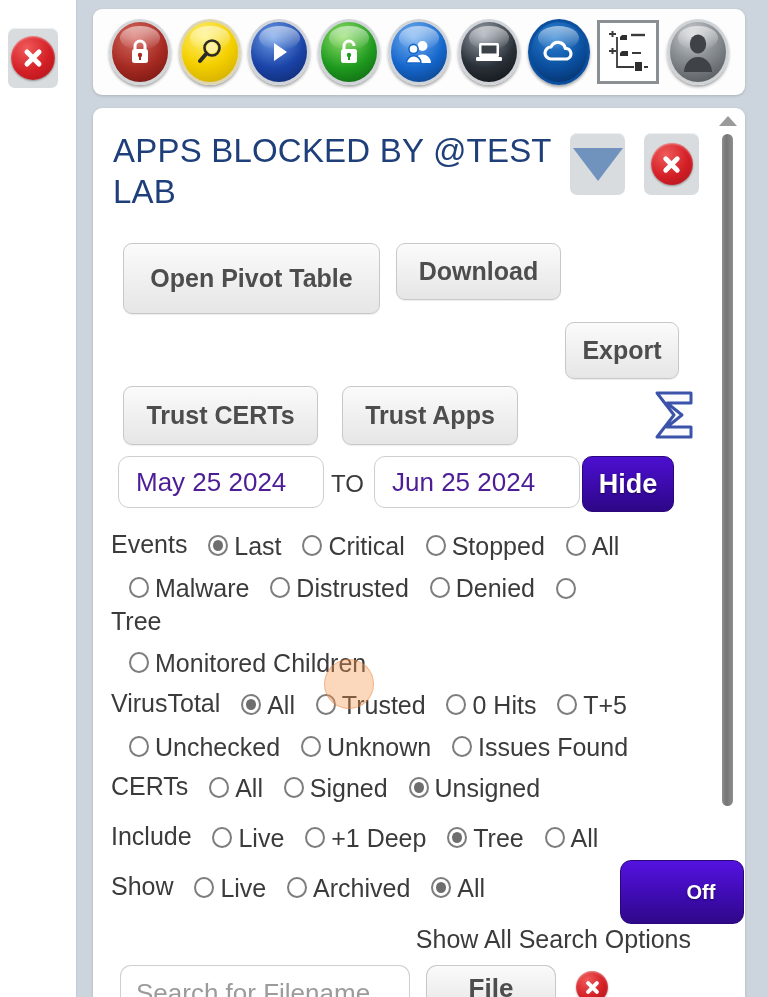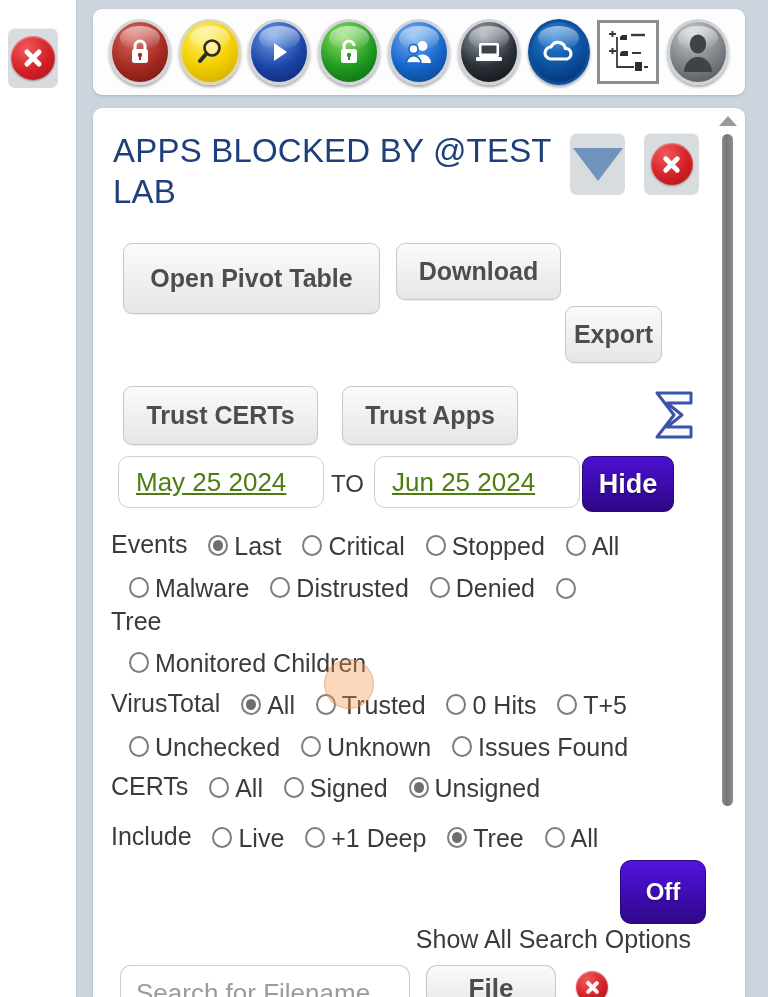--- a/index.html
+++ b/index.html
@@ -99,49 +99,49 @@
     position:absolute;
     background:linear-gradient(to bottom,#fbfbfb,#efefef 55%,#e6e6e6);
     border:1px solid #c8c8c8;border-radius:9px;
     color:#4d4d4d;font-weight:bold;
     display:flex;align-items:center;justify-content:center;
     box-shadow:0 1px 1px rgba(0,0,0,.07);
     box-sizing:border-box;
   }
   #btn-open-pivot{left:30px;top:135px;width:257px;height:71px;font-size:25px;}
   #btn-download{left:303px;top:135px;width:165px;height:57px;font-size:25px;}
-  #btn-export{left:472px;top:198px;width:97px;height:57px;font-size:25px;}
+  #btn-export{left:472px;top:214px;width:114px;height:57px;font-size:25px;}
   #btn-trust-certs{left:30px;top:278px;width:195px;height:59px;font-size:25px;}
   #btn-trust-apps{left:249px;top:278px;width:176px;height:59px;font-size:25px;}
 
   #sigma-icon{position:absolute;left:553px;top:281px;width:55px;height:52px;
      display:flex;align-items:center;justify-content:center;}
 
   
   .dateinput{
     position:absolute;top:348px;height:52px;
     background:#fff;border:1px solid #cfcfcf;border-radius:11px;
     display:flex;align-items:center;padding-left:17px;
-    font-size:26px;color:#4d7c0f;box-sizing:border-box;text-decoration:underline;
+    font-size:26px;color:#4c1d95;box-sizing:border-box;
   }
   #date-from{left:25px;width:206px;}
   #date-to{left:281px;width:206px;}
   #date-sep{position:absolute;left:238px;top:362px;font-size:24px;color:#3a3a3a;}
   #btn-hide{position:absolute;left:489px;top:348px;width:90px;height:54px;border-radius:10px;
      background:linear-gradient(to bottom,#4b0fd0,#3a0aa6 60%,#2d0785);
      border:1px solid #2a067a;
      color:#fff;font-size:27px;font-weight:bold;
      display:flex;align-items:center;justify-content:center;
      text-shadow:0 1px 2px rgba(0,0,0,.5);}
   #btn-off{position:absolute;left:527px;top:752px;width:84px;height:62px;border-radius:11px;
      background:linear-gradient(to bottom,#5412e0,#3d0bae 60%,#2f0888);
      border:1px solid #2a067a;
-     color:#fff;font-size:24px;font-weight:bold;
+     color:#fff;font-size:20px;font-weight:bold;
      display:flex;align-items:center;justify-content:center;
-     text-shadow:0 1px 2px rgba(0,0,0,.5);}
+     text-shadow:0 1px 2px rgba(0,0,0,.5);padding-left:38px;}
 
   
   .rrow{position:absolute;left:18px;width:600px;
      font-size:25px;color:#3b3b3b;line-height:42px;}
   .rlabel{display:inline-block;vertical-align:middle;}
   .ropt{display:inline-block;vertical-align:middle;white-space:nowrap;}
   .radio{display:inline-block;vertical-align:middle;
      width:20px;height:21px;border:2px solid #7d7d7d;border-radius:50%;
      background:#fff;box-sizing:border-box;position:relative;margin-right:6px;}
   .radio.on::after{content:"";position:absolute;left:3px;top:3px;width:10px;height:11px;
@@ -370,20 +370,26 @@
     </div>
 
     <div class="rrow" id="row-include">
       <span class="rlabel">Include</span>&nbsp;&nbsp;
       <span class="ropt"><span class="radio"></span><span class="rtext">Live</span></span>&nbsp;&nbsp;
       <span class="ropt"><span class="radio"></span><span class="rtext">+1 Deep</span></span>&nbsp;&nbsp;
       <span class="ropt"><span class="radio on"></span><span class="rtext">Tree</span></span>&nbsp;&nbsp;
       <span class="ropt"><span class="radio"></span><span class="rtext">All</span></span>
     </div>
 
+    <div class="rrow" id="row-show">
+      <span class="rlabel">Show</span>&nbsp;&nbsp;
+      <span class="ropt"><span class="radio"></span><span class="rtext">Live</span></span>&nbsp;&nbsp;
+      <span class="ropt"><span class="radio"></span><span class="rtext">Archived</span></span>&nbsp;&nbsp;
+      <span class="ropt"><span class="radio on"></span><span class="rtext">All</span></span>
+    </div>
 
     <div id="btn-off">Off</div>
 
     <div id="show-all-search">Show All Search Options</div>
 
     <div id="search-input">Search for Filename</div>
     <div class="gbtn" id="btn-file">File</div>
     <div id="search-clear">
       <div class="redx" style="width:32px;height:32px;">
         <svg width="19" height="19" viewBox="0 0 26 26">

